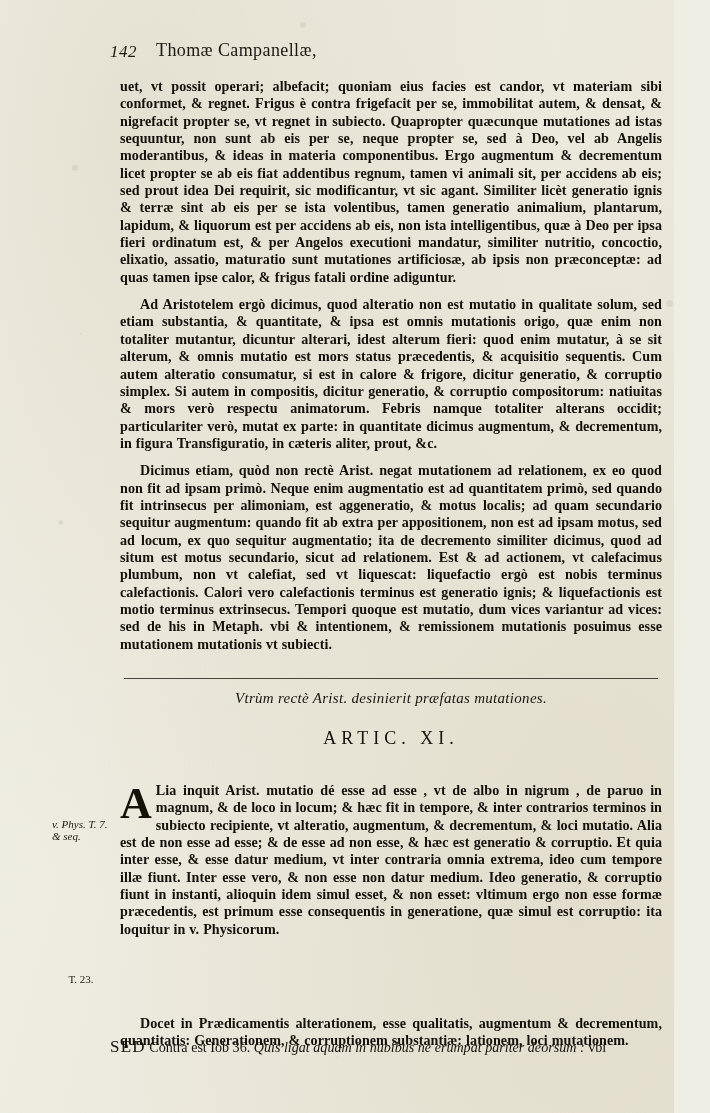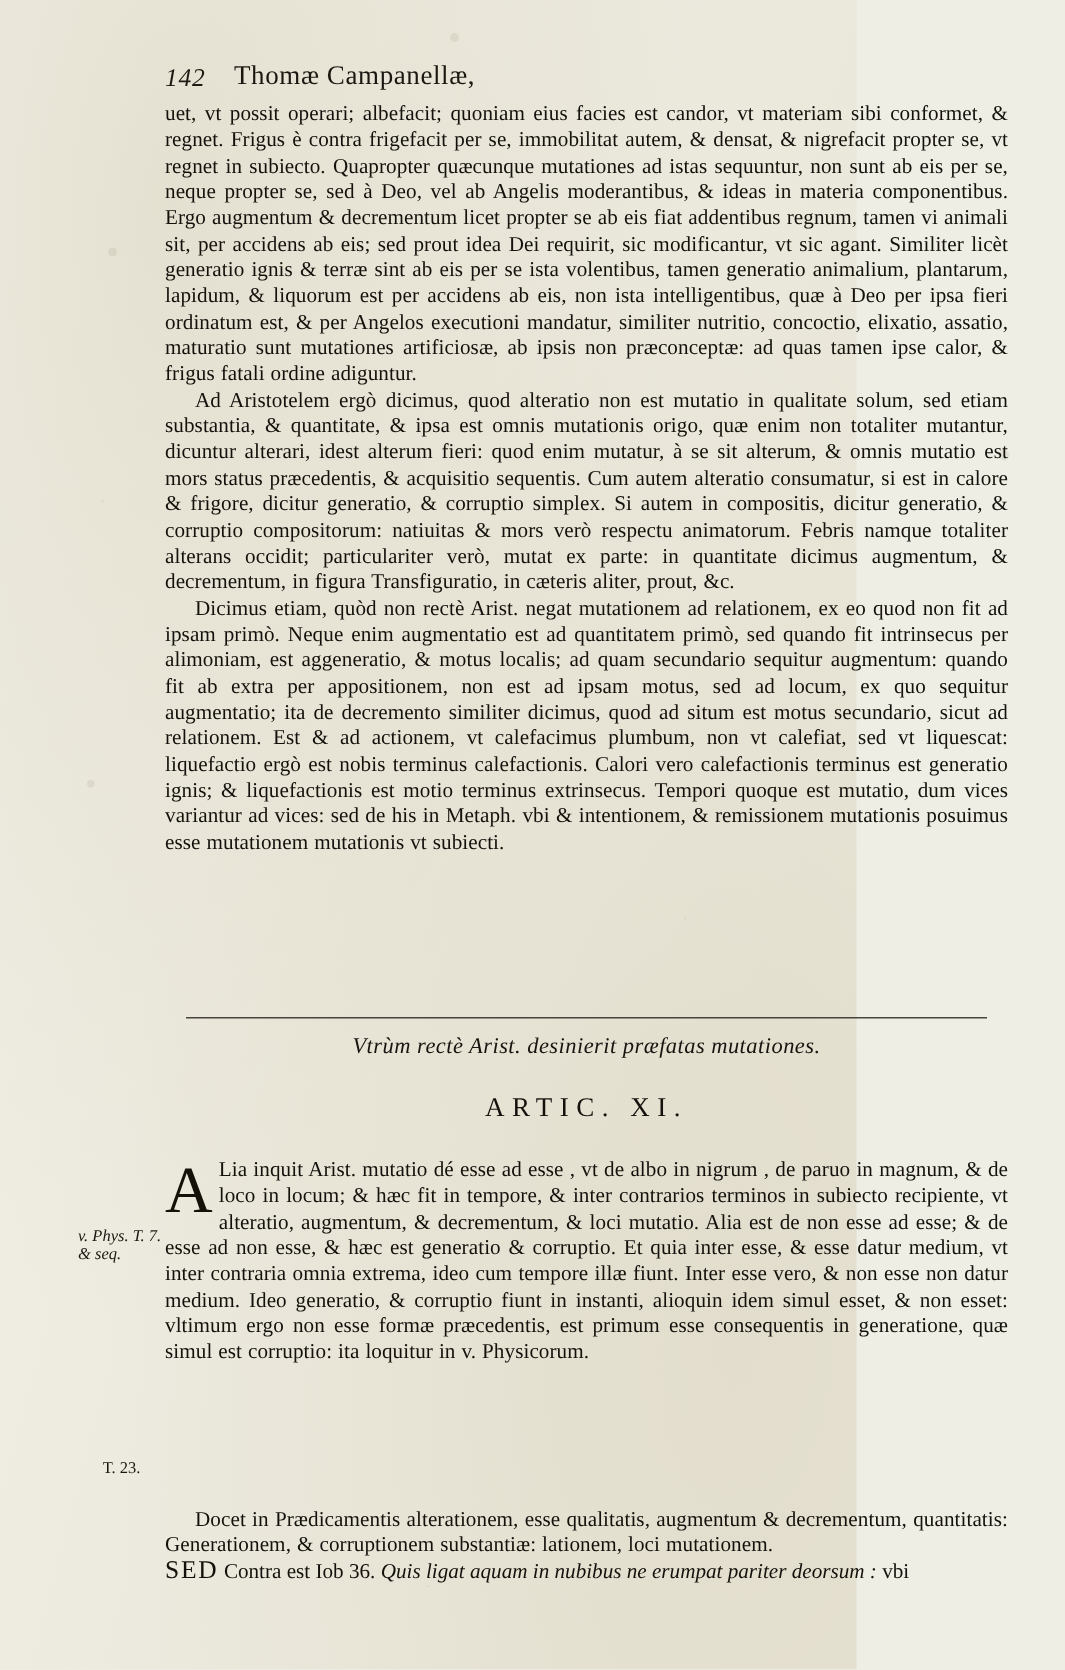--- a/index.html
+++ b/index.html
@@ -9,21 +9,21 @@
   body {
     width: 710px;
     height: 1113px;
     background: #efeee5;
     font-family: "Liberation Serif", serif;
     color: #16130f;
     overflow: hidden;
   }
   .page {
     position: relative;
-    width: 571px;
+    width: 674px;
     height: 1113px;
     background:
       radial-gradient(ellipse at 20% 12%, rgba(215,208,186,0.45) 0%, rgba(239,238,229,0) 55%),
       radial-gradient(ellipse at 85% 80%, rgba(214,206,183,0.40) 0%, rgba(239,238,229,0) 60%),
       linear-gradient(105deg, #f2f1e8 0%, #eceade 45%, #e9e6d8 100%);
   }
   .grain {
     position: absolute;
     inset: 0;
     pointer-events: none;
@@ -73,21 +73,22 @@
     width: 562px;
     font-size: 14.1px;
     line-height: 17.35px;
     text-align: justify;
     text-justify: inter-word;
     color: #14110c;
     letter-spacing: 0.05px;
     word-spacing: 0.4px;
   }
   .textblock p {
-    margin: 0;
+    margin: 10px;
+    font-weight: bold;
   }
   .indent {
     text-indent: 20px;
   }
   #body-top {
     top: 68px;
   }
 
   
   .rule {

